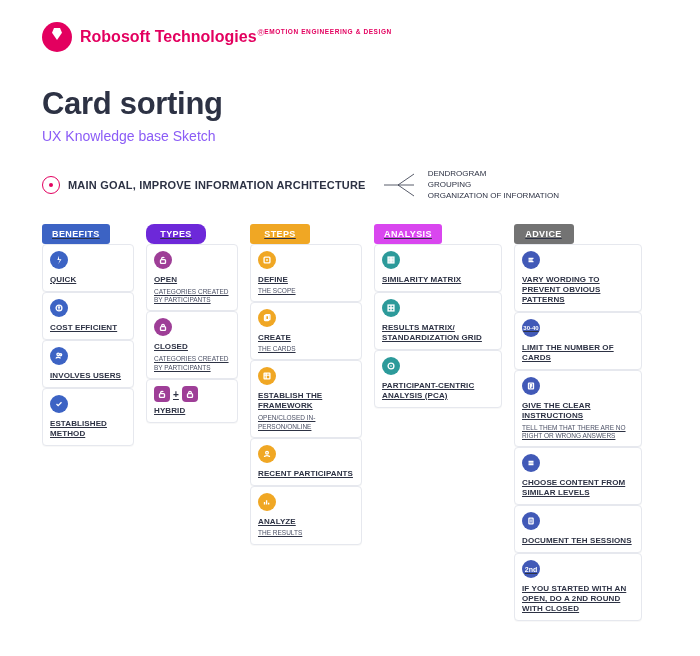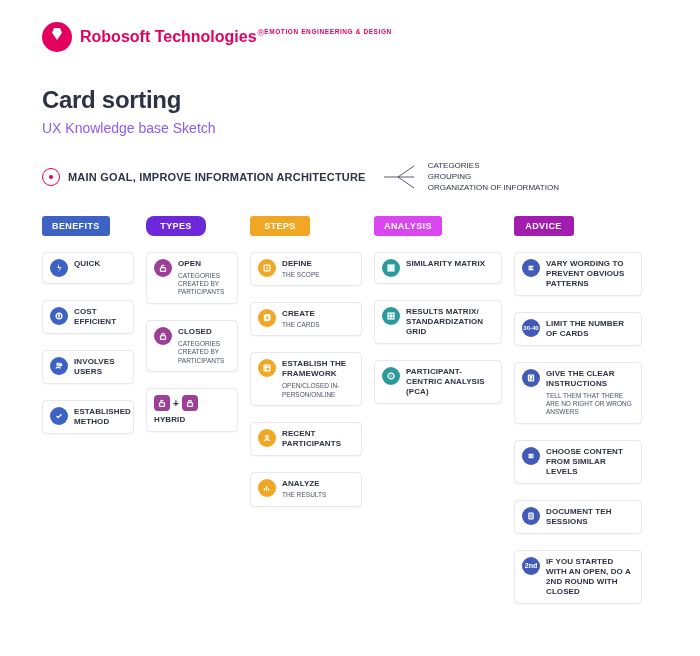--- a/index.html
+++ b/index.html
@@ -24,21 +24,21 @@
     position: absolute; left: 50%; top: 6px;
     width: 10px; height: 12px;
     background: #fff;
     transform: translateX(-50%);
     clip-path: polygon(20% 0, 80% 0, 100% 40%, 50% 100%, 0 40%);
   }
   .logo-text { display: flex; flex-direction: row; gap:0; line-height:1; }
   .logo-title { color: #e3005f; font-weight: 700; font-size: 16px; position:relative; }
   .logo-reg { color: #e3005f; font-size: 9px; position: relative; top:-6px; margin-left:1px;}
   .logo-sub { color: #e3005f; font-size: 6.5px; letter-spacing: 0.6px; font-weight:600;}
-  h1 { font-size: 24px; font-weight: 800; letter-spacing: -0.3px; margin-bottom: 6px; }
+  h1 { font-size: 31px; font-weight: 800; letter-spacing: -0.3px; margin-bottom: 6px; }
   .subtitle { font-size: 14px; font-weight: 400; color: #8b5cf6; margin-bottom: 24px; }
   .goal-row { display: flex; align-items: center; gap: 8px; margin-bottom: 22px; }
   .target-icon {
     width: 18px; height: 18px; border: 1.5px solid #e3005f; border-radius:50%;
     position: relative; flex-shrink:0;
   }
   .target-icon::after{
     content:""; position:absolute; left:50%; top:50%;
     width:4px; height:4px; background:#e3005f; border-radius:50%;
     transform:translate(-50%,-50%);
@@ -58,43 +58,44 @@
     display: flex; align-items: center;
   }
   .bracket svg { display:block; }
   .goal-items { display:flex; flex-direction:column; gap:0; font-size:8px; font-weight:500; line-height:1.4; margin-left:4px;}
   .columns {
     display: grid;
     grid-template-columns: 92px 92px 112px 128px 128px;
     gap: 12px;
     align-items: start;
   }
-  .col { display:flex; flex-direction:column; gap:16px; }
+  .col { display:flex; flex-direction:column; gap:0;text-decoration:underline; }
   .col-head {
     height: 20px; border-radius: 3px;
     display:flex; align-items:center; justify-content:center;
     color:#fff; font-size:9px; font-weight:600; letter-spacing:0.4px;
     padding: 0 10px;
     width: fit-content;
     min-width: 60px;
   }
   .benefits-h { background:#3c63c4; }
   .types-h { background:#6d28d9;border-radius:8px; }
   .steps-h { background:#f0a724; }
   .analysis-h { background:#d946ef; }
-  .advice-h { background:#a21caf;padding-left:9px; }
+  .advice-h { background:#737373;padding-left:9px; }
   .card {
     background:#fff;
     border:1px solid #e6e8ee;
     border-radius:4px;
     padding: 6px 7px;
     display:flex;
     gap:6px;
     align-items:flex-start;
     box-shadow: 0 1px 1px rgba(0,0,0,0.03);
+    flex-direction: column;
   }
   .card .ic {
     width:18px; height:18px; border-radius:50%;
     flex-shrink:0;
     display:flex; align-items:center; justify-content:center;
     color:#fff; font-size:9px;
   }
   .ic-blue { background:#3c63c4; }
   .ic-purple { background:#9e3e97; }
   .ic-orange { background:#f0a724; }
@@ -129,21 +130,21 @@
 
   <div class="goal-row">
     <div class="target-icon"></div>
     <div class="goal-text">MAIN GOAL, IMPROVE INFORMATION ARCHITECTURE</div>
     <div class="bracket">
       <svg width="34" height="30" viewBox="0 0 34 30">
         <path d="M2 15 L16 15 M16 15 L32 4 M16 15 L32 15 M16 15 L32 26" stroke="#2d3244" stroke-width="0.8" fill="none"></path>
       </svg>
     </div>
     <div class="goal-items">
-      <span>CATEGORIES</span>
+      <span>DENDROGRAM</span>
       <span>GROUPING</span>
       <span>ORGANIZATION OF INFORMATION</span>
     </div>
   </div>
 
   <div class="columns">
 
     <div class="col">
       <div class="col-head benefits-h">BENEFITS</div>
       <div class="card">

